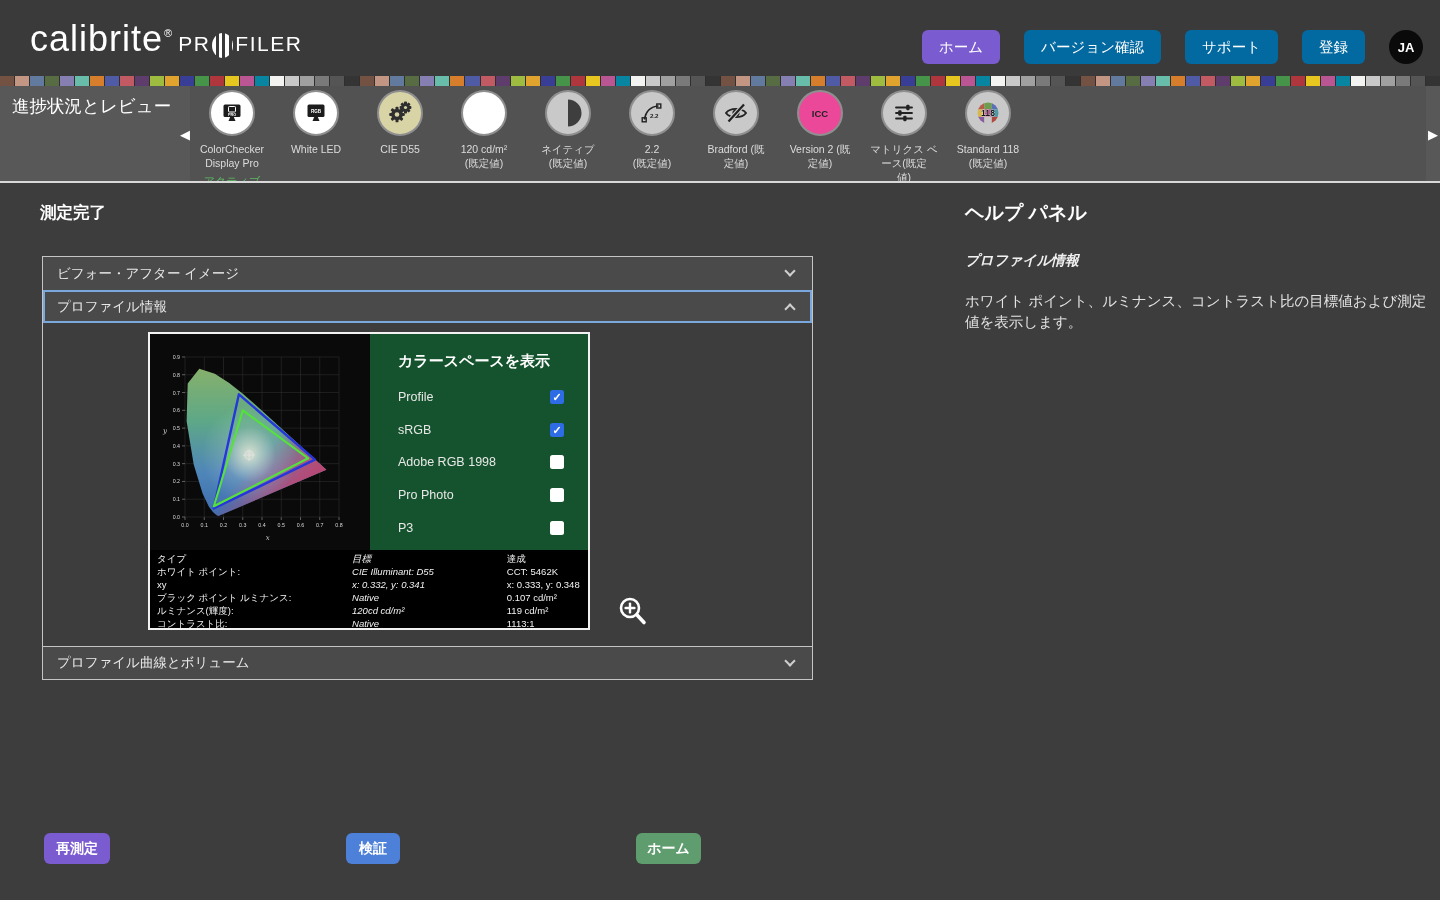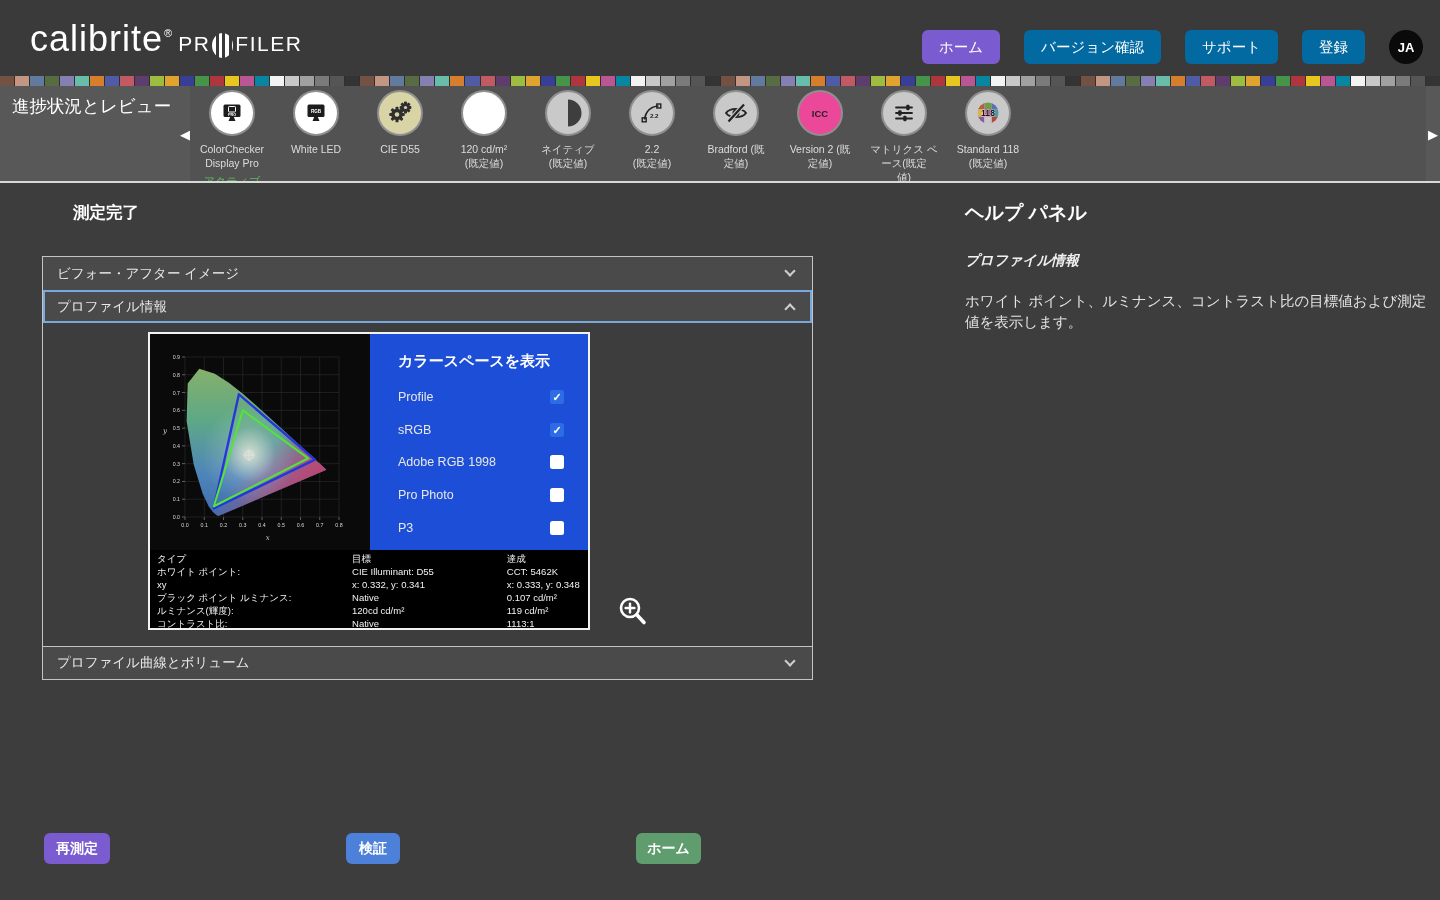--- a/index.html
+++ b/index.html
@@ -39,49 +39,49 @@
   .steps-viewport { position:absolute; left:190px; top:0; right:14px; bottom:0; background:#525252; }
   .steps { display:flex; padding-top:4px; }
   .step { width:84px; display:flex; flex-direction:column; align-items:center; cursor:pointer; }
   .step-circle { width:46px; height:46px; border-radius:50%; border:2px solid #8f8f8f;
     display:flex; align-items:center; justify-content:center; overflow:hidden; }
   .step-label { margin-top:7px; font-size:10.5px; line-height:1.32; color:#dcdcdc;
     text-align:center; white-space:pre-line; }
   .step-status { margin-top:3px; font-size:11px; color:#5dbf62; }
 
   
-  .page-title { position:absolute; left:40px; top:202px; color:#fff; font-size:16.5px; font-weight:bold;margin-left:33px; }
+  .page-title { position:absolute; left:40px; top:202px; color:#fff; font-size:16.5px; font-weight:bold; }
 
   .accordion { position:absolute; left:42px; top:256px; width:771px; border:1px solid #c4c4c4; }
   .acc-header { height:33px; background:#4a4a4a; display:flex; align-items:center;
     padding:0 14px; color:#e8e8e8; font-size:13.5px; cursor:pointer; position:relative; }
   .acc-header + .acc-header, .acc-content + .acc-header { border-top:1px solid #c4c4c4; }
   .acc-header.active { outline:2px solid #7aa7dc; outline-offset:-2px; }
   .chev { position:absolute; right:18px; width:8px; height:8px; border-right:2px solid #cfcfcf;
     border-bottom:2px solid #cfcfcf; }
   .chev.down { transform:rotate(45deg); top:10px; }
   .chev.up { transform:rotate(-135deg); top:14px; }
   .acc-content { height:323px; background:#3d3d3d; position:relative; }
 
   .pi-box { position:absolute; left:105px; top:9px; width:442px; height:298px;
     border:2px solid #f2f2f2; background:#0a0a0a; }
   .pi-top { display:flex; height:216px; }
   .chart-wrap { width:220px; height:216px; background:#0a0a0a; }
-  .cs-panel { flex:1; background:#1d4ed8; padding:14px 24px 0 28px; }
+  .cs-panel { flex:1; background:#14532d; padding:14px 24px 0 28px; }
   .cs-title { color:#fff; font-size:15px; font-weight:bold; margin-top:4px; }
   .cs-rows { margin-top:10px; }
   .cs-row { height:32.6px; display:flex; align-items:center; justify-content:space-between; }
   .cs-label { color:#e8e8e8; font-size:12.5px; }
   .cb { width:14px; height:14px; border-radius:2.5px; background:#fff; cursor:pointer;
     font-size:11px; line-height:14px; text-align:center; color:#fff; font-weight:bold; }
   .cb.checked { background:#2e6ce6; }
 
   .pi-table { height:78px; background:#000; padding:3px 7px; }
   .tr { display:flex; line-height:12.9px; }
-  .tr .c1 { width:46%; } .tr .c2 { width:36.5%; } .tr .c3 { width:17.5%; }
+  .tr .c1 { width:46%; } .tr .c2 { width:36.5%;font-style:italic; } .tr .c3 { width:17.5%; }
   .tr div { color:#f2f2f2; font-size:9.5px; white-space:nowrap; overflow:hidden; }
 
   .zoom-btn { position:absolute; left:574px; top:272px; width:32px; height:34px; cursor:pointer; }
 
   
   .help { position:absolute; left:965px; top:200px; width:470px; }
   .help-title { color:#fff; font-size:19px; font-weight:bold; }
   .help-sub { margin-top:26px; color:#f0f0f0; font-size:14px; font-weight:bold; font-style:italic; }
   .help-body { margin-top:21px; color:#e3e3e3; font-size:14.5px; line-height:1.45; }
 

